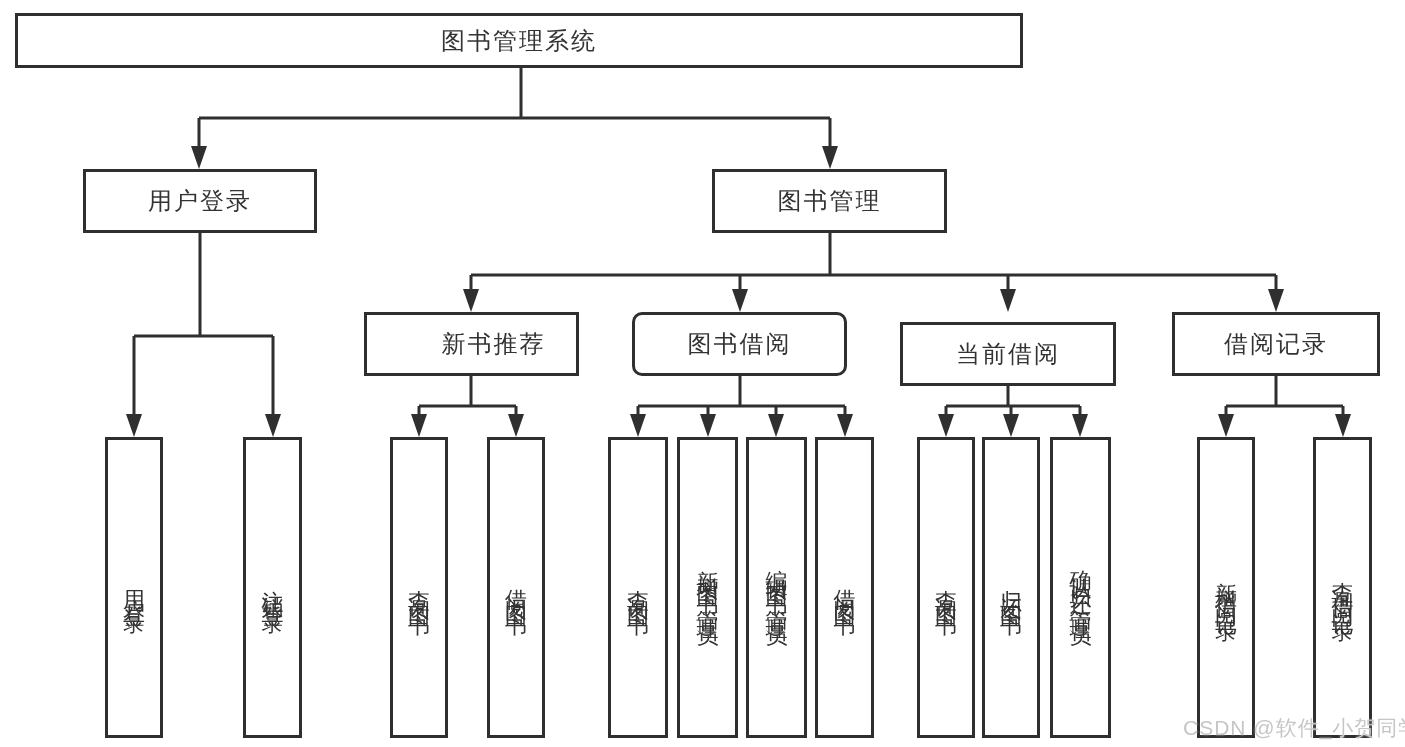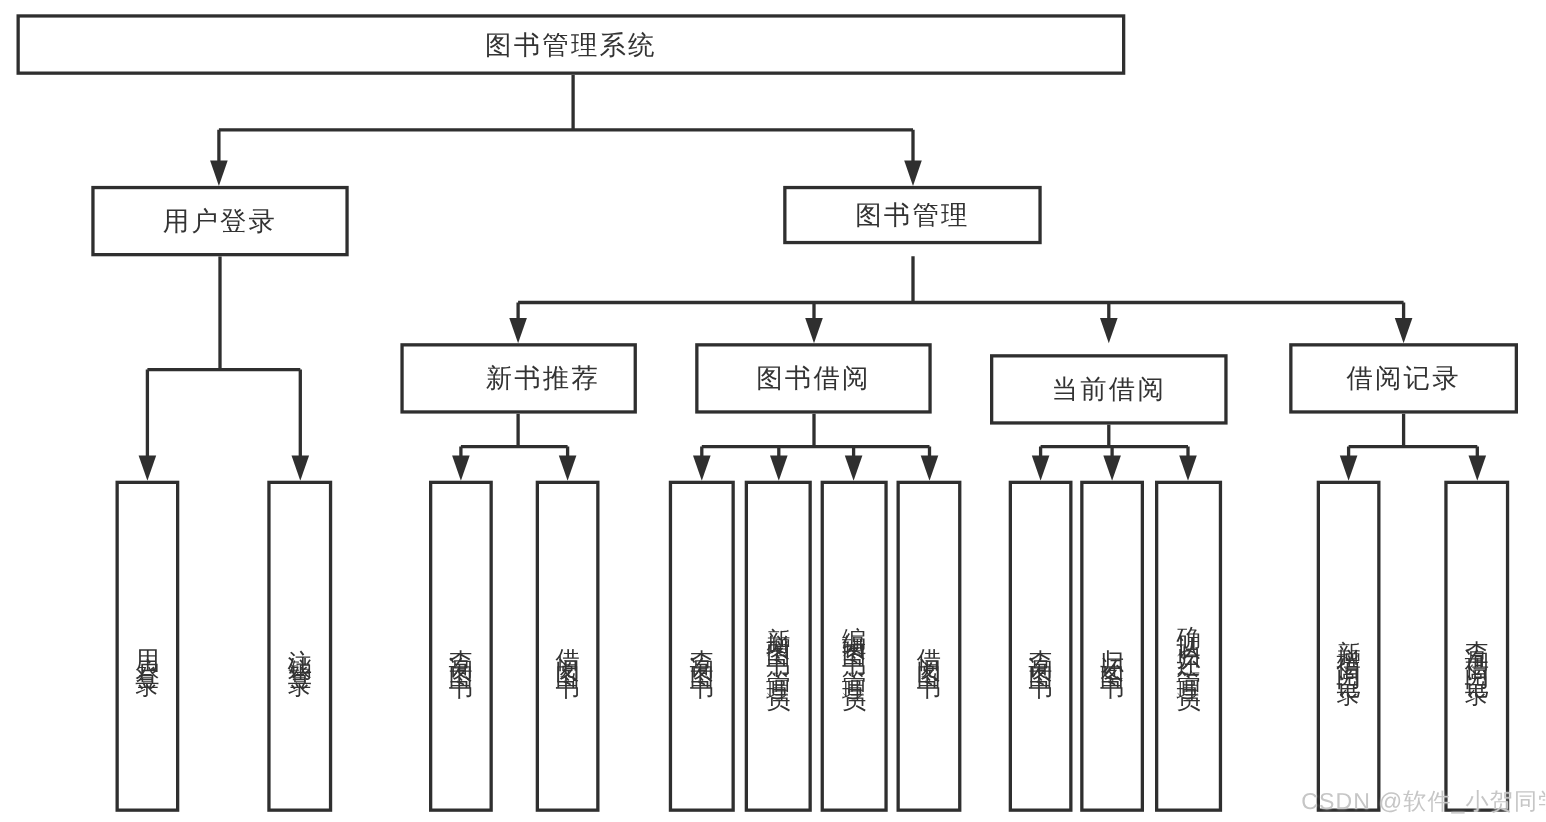--- a/index.html
+++ b/index.html
@@ -82,28 +82,28 @@
     </g>
   </svg>
 
   <div class="node hnode" style="left:15px;top:13px;width:1008px;height:55px;">
     <span>图书管理系统</span>
   </div>
 
   <div class="node hnode" style="left:83px;top:169px;width:234px;height:64px;">
     <span>用户登录</span>
   </div>
-  <div class="node hnode" style="left:712px;top:169px;width:235px;height:53px;">
+  <div class="node hnode" style="left:712px;top:169px;width:235px;height:64px;">
     <span>图书管理</span>
   </div>
 
   <div class="node hnode" style="left:364px;top:312px;width:215px;height:64px;padding-left:44px;">
     <span>新书推荐</span>
   </div>
-  <div class="node hnode" style="left:632px;top:312px;width:215px;height:64px;">
+  <div class="node hnode" style="left:632px;top:312px;width:215px;height:64px;border-radius:10px;">
     <span>图书借阅</span>
   </div>
   <div class="node hnode" style="left:900px;top:312px;width:216px;height:64px;margin-top:10px;">
     <span>当前借阅</span>
   </div>
   <div class="node hnode" style="left:1172px;top:312px;width:208px;height:64px;">
     <span>借阅记录</span>
   </div>
 
   <div class="node vnode" style="left:105px;top:437px;width:58px;height:301px;">

